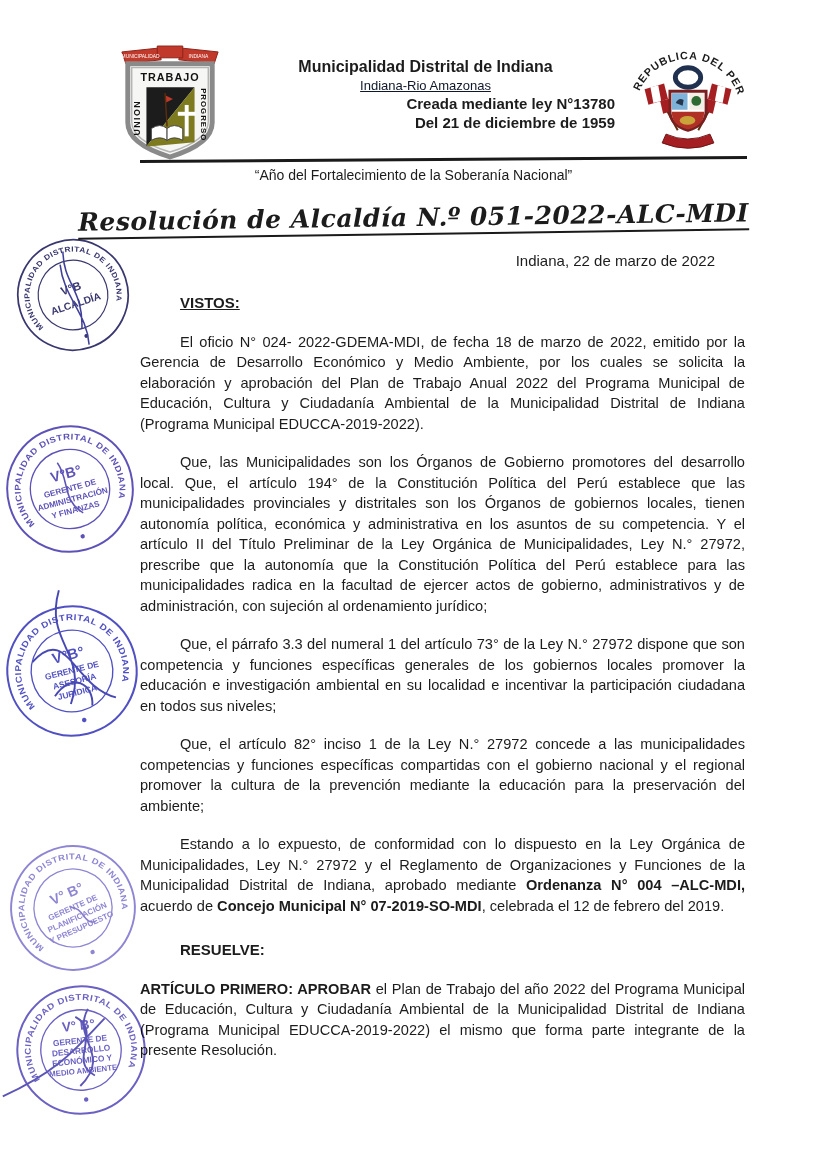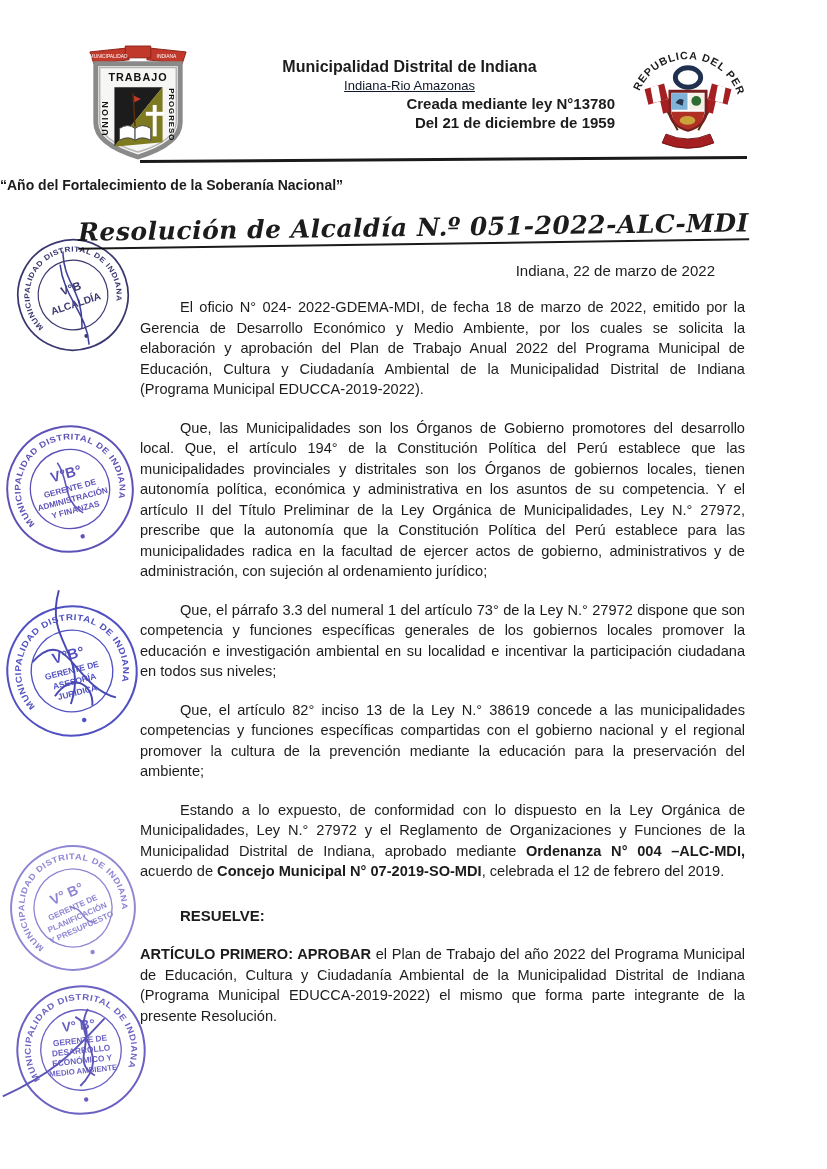--- a/index.html
+++ b/index.html
@@ -2,29 +2,29 @@
 <html><head>
 <meta charset="utf-8">
 <style>
   html,body{margin:0;padding:0;}
   body{
     width:827px;height:1169px;background:#ffffff;position:relative;overflow:hidden;
     font-family:"Liberation Sans",sans-serif;color:#1c1c1c;
   }
   .page{position:relative;width:827px;height:1169px;}
   
-  .header{display:flex;align-items:flex-start;padding:44px 78px 0 84px;gap:12px;}
+  .header{display:flex;align-items:flex-start;padding:44px 78px 0 116px;gap:12px;}
   .shield{width:108px;flex:0 0 108px;}
   .coat{width:122px;flex:0 0 122px;}
   .hdr-center{flex:1;text-align:center;padding-top:14px;}
   .hdr-line1{font-size:16px;font-weight:bold;}
   .hdr-line2{font-size:13px;color:#0f172a;margin-top:2px;text-decoration:underline;}
   .hdr-line3,.hdr-line4{font-size:15px;font-weight:bold;margin-top:2px;text-align:right;}
   .rule{height:3px;background:#1a1a1a;margin:-6px 80px 0 140px;transform:rotate(-0.4deg);}
-  .motto{text-align:left;font-size:14px;font-weight:bold;margin-top:16px;}
+  .motto{text-align:center;font-size:14px;font-weight:normal;margin-top:6px;}
   
   .doc-title{
     text-align:center;margin-top:20px;font-family:"DejaVu Serif",serif;font-style:italic;
     font-weight:bold;font-size:25px;letter-spacing:0.5px;transform:rotate(-0.8deg);
   }
   .doc-title span{border-bottom:2.5px solid #1a1a1a;padding-bottom:1px;}
   .date-line{text-align:right;font-size:15px;margin:20px 112px 0 0;padding-left:36px;}
   
   .doc-body{margin:0 82px 0 140px;font-size:14.6px;line-height:20.5px;text-align:justify;}
   .heading{font-weight:bold;margin:24px 0 0 40px;font-size:15px;}
@@ -130,29 +130,30 @@
   <div class="motto">“Año del Fortalecimiento de la Soberanía Nacional”</div>
 
   <div class="doc-title">
     <span>Resolución de Alcaldía N.º 051-2022-ALC-MDI</span>
   </div>
 
   <div class="date-line">Indiana, 22 de marzo de 2022</div>
 
   <div class="doc-body">
 
+    <div class="heading u">VISTOS:</div>
 
     <p class="para">El oficio N° 024- 2022-GDEMA-MDI, de fecha 18 de marzo de 2022, emitido por la Gerencia de Desarrollo Económico y Medio Ambiente, por los cuales se solicita la elaboración y aprobación del Plan de Trabajo Anual 2022 del Programa Municipal de Educación, Cultura y Ciudadanía Ambiental de la Municipalidad Distrital de Indiana (Programa Municipal EDUCCA-2019-2022).</p>
 
 
     <p class="para">Que, las Municipalidades son los Órganos de Gobierno promotores del desarrollo local. Que, el artículo 194° de la Constitución Política del Perú establece que las municipalidades provinciales y distritales son los Órganos de gobiernos locales, tienen autonomía política, económica y administrativa en los asuntos de su competencia. Y el artículo II del Título Preliminar de la Ley Orgánica de Municipalidades, Ley N.° 27972, prescribe que la autonomía que la Constitución Política del Perú establece para las municipalidades radica en la facultad de ejercer actos de gobierno, administrativos y de administración, con sujeción al ordenamiento jurídico;</p>
 
     <p class="para">Que, el párrafo 3.3 del numeral 1 del artículo 73° de la Ley N.° 27972 dispone que son competencia y funciones específicas generales de los gobiernos locales promover la educación e investigación ambiental en su localidad e incentivar la participación ciudadana en todos sus niveles;</p>
 
-    <p class="para">Que, el artículo 82° inciso 13 de la Ley N.° 38619 concede a las municipalidades competencias y funciones específicas compartidas con el gobierno nacional y el regional promover la cultura de la prevención mediante la educación para la preservación del ambiente;</p>
+    <p class="para">Que, el artículo 82° inciso 1 de la Ley N.° 27972 concede a las municipalidades competencias y funciones específicas compartidas con el gobierno nacional y el regional promover la cultura de la prevención mediante la educación para la preservación del ambiente;</p>
 
     <p class="para"><span>Estando a lo expuesto, de conformidad con lo dispuesto en la Ley Orgánica de Municipalidades, Ley N.° 27972 y el Reglamento de Organizaciones y Funciones de la Municipalidad Distrital de Indiana, aprobado mediante </span><span class="b">Ordenanza N° 004 –ALC-MDI,</span><span> acuerdo de </span><span class="b">Concejo Municipal N° 07-2019-SO-MDI</span><span>, celebrada el 12 de febrero del 2019.</span></p>
 
     <div class="heading">RESUELVE:</div>
 
     <p class="para noindent"><span class="b">ARTÍCULO PRIMERO: APROBAR</span><span> el Plan de Trabajo del año 2022 del Programa Municipal de Educación, Cultura y Ciudadanía Ambiental de la Municipalidad Distrital de Indiana (Programa Municipal EDUCCA-2019-2022) el mismo que forma parte integrante de la presente Resolución.</span></p>
 
   </div>
 
   <div class="stamp" id="stamp-1">

